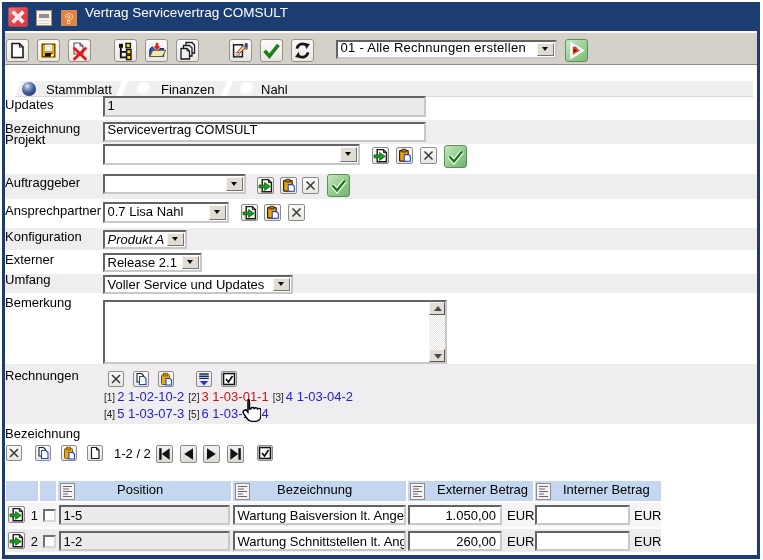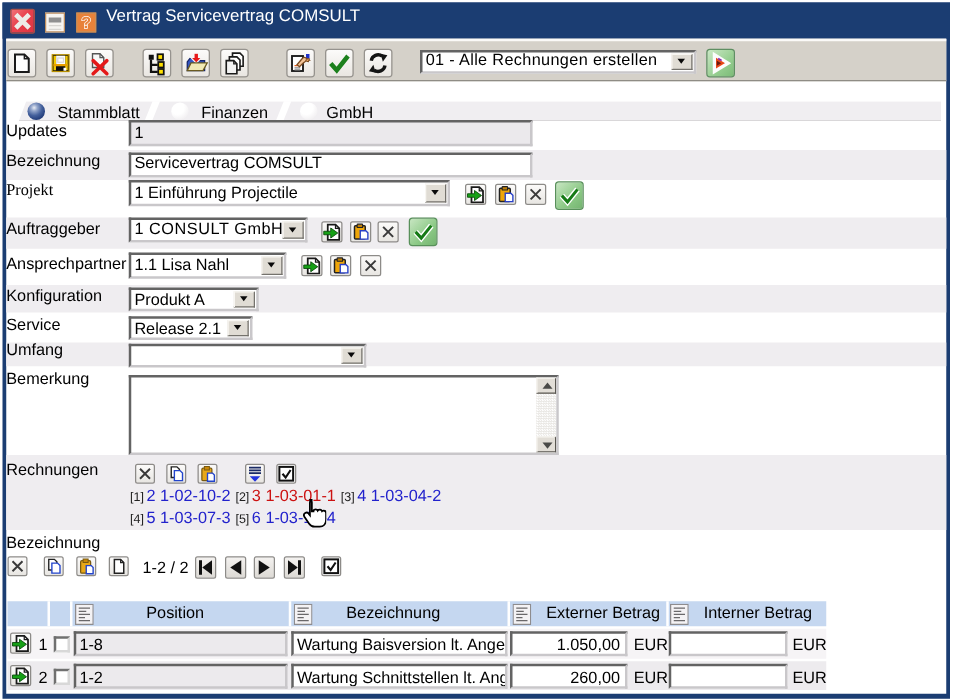--- a/index.html
+++ b/index.html
@@ -144,39 +144,38 @@
 </div>
 <div class="abs" style="left:15px; top:81px; width:738px; height:16px; background:#F0EEF1; border-bottom:1px solid #D9D7D9;
   clip-path:polygon(6px 0, 100% 0, 100% 100%, 0 100%);"></div>
 <div class="abs" style="left:119px; top:81px; width:6px; height:15px; background:#fff; transform:skewX(-22deg);"></div>
 <div class="abs" style="left:224px; top:81px; width:6px; height:15px; background:#fff; transform:skewX(-22deg);"></div>
 <div class="sphere-b" style="left:22px; top:82px;"></div>
 <div class="sphere-w" style="left:137px; top:82px;"></div>
 <div class="sphere-w" style="left:240px; top:82px;"></div>
 <div class="tabtxt" style="left:46px;">Stammblatt</div>
 <div class="tabtxt" style="left:161px;">Finanzen</div>
-<div class="tabtxt" style="left:261px;">GmbH</div>
+<div class="tabtxt" style="left:261px;">Nahl</div>
 <div class="band" style="top:120px; height:24px;"></div>
 <div class="band" style="top:174px; height:25px;"></div>
 <div class="band" style="top:228px; height:22px;"></div>
 <div class="band" style="top:274px; height:19px;"></div>
 <div class="band" style="top:364px; height:60px;"></div>
 <div class="lbl" style="top:97px;">Updates</div>
 <div class="inp" style="left:103px; top:96px; width:323px; height:21px; background:#EBE9EC;">
     <span class="t" style="top:0px;">1</span>
   </div>
 
 <div class="lbl" style="top:121px;">Bezeichnung</div>
 <div class="inp" style="left:103px; top:122px; width:323px; height:20px;">
     <span class="t" style="top:-2px;">Servicevertrag COMSULT</span>
   </div>
 
-<div class="lbl" style="top:144px;font-family:Liberation Serif, serif;">Projekt</div>
+<div class="lbl" style="top:132px;">Projekt</div>
 <div class="inp" style="left:103px; top:144px; width:257px; height:21px;">
-    <span class="t" style="top:0px;">1 Einführung Projectile</span>
     <div class="dd"></div>
   </div>
 <div class="ib" style="left:372px; top:147px;">
   <svg width="15" height="15">
       <path d="M4.2 1.6 h6.2 l3 3 v9.2 h-9.2 z" fill="#fff" stroke="#1A1A1A" stroke-width="1.4"></path>
   <path d="M10.4 1.6 v3 h3" fill="none" stroke="#1A1A1A" stroke-width="1"></path>
   <path d="M1 7 h5.6 v-2.6 l5.6 4 l-5.6 4 v-2.6 h-5.6 z" fill="#16A016" stroke="#0A4A0A" stroke-width="0.7"></path>
     </svg>
 </div>
 <div class="ib" style="left:396px; top:147px;">
@@ -194,21 +193,20 @@
 <div class="abs" style="left:444px; top:145px; width:23px; height:23px; border-radius:3px;
   border:1px solid #58905A; background:linear-gradient(135deg,#C8E6C2,#8CC986 60%,#74B470);">
   <svg width="21" height="21">
       <path d="M4.5 10.5 l4.5 5 L17 5.5" fill="none" stroke="#fff" stroke-width="4.6"></path>
   <path d="M4.5 10.5 l4.5 5 L17 5.5" fill="none" stroke="#157A15" stroke-width="2.4"></path>
     </svg>
 </div>
 
 <div class="lbl" style="top:175px;">Auftraggeber</div>
 <div class="inp" style="left:103px; top:174px; width:143px; height:20px;">
-    <span class="t" style="top:-1px; letter-spacing:0.45px;">1 CONSULT GmbH</span>
     <div class="dd"></div>
   </div>
 <div class="ib" style="left:257px; top:177px;">
   <svg width="15" height="15">
       <path d="M4.2 1.6 h6.2 l3 3 v9.2 h-9.2 z" fill="#fff" stroke="#1A1A1A" stroke-width="1.4"></path>
   <path d="M10.4 1.6 v3 h3" fill="none" stroke="#1A1A1A" stroke-width="1"></path>
   <path d="M1 7 h5.6 v-2.6 l5.6 4 l-5.6 4 v-2.6 h-5.6 z" fill="#16A016" stroke="#0A4A0A" stroke-width="0.7"></path>
     </svg>
 </div>
 <div class="ib" style="left:280px; top:177px;">
@@ -226,21 +224,21 @@
 <div class="abs" style="left:327px; top:174px; width:23px; height:23px; border-radius:3px;
   border:1px solid #58905A; background:linear-gradient(135deg,#C8E6C2,#8CC986 60%,#74B470);">
   <svg width="21" height="21">
       <path d="M4.5 10.5 l4.5 5 L17 5.5" fill="none" stroke="#fff" stroke-width="4.6"></path>
   <path d="M4.5 10.5 l4.5 5 L17 5.5" fill="none" stroke="#157A15" stroke-width="2.4"></path>
     </svg>
 </div>
 
 <div class="lbl" style="top:203px;text-align:center;">Ansprechpartner</div>
 <div class="inp" style="left:103px; top:202px; width:126px; height:21px;">
-    <span class="t" style="top:0px;">1.1 Lisa Nahl</span>
+    <span class="t" style="top:0px;">0.7 Lisa Nahl</span>
     <div class="dd"></div>
   </div>
 <div class="ib" style="left:241px; top:204px;">
   <svg width="15" height="15">
       <path d="M4.2 1.6 h6.2 l3 3 v9.2 h-9.2 z" fill="#fff" stroke="#1A1A1A" stroke-width="1.4"></path>
   <path d="M10.4 1.6 v3 h3" fill="none" stroke="#1A1A1A" stroke-width="1"></path>
   <path d="M1 7 h5.6 v-2.6 l5.6 4 l-5.6 4 v-2.6 h-5.6 z" fill="#16A016" stroke="#0A4A0A" stroke-width="0.7"></path>
     </svg>
 </div>
 <div class="ib" style="left:264px; top:204px;">
@@ -250,33 +248,34 @@
   <path d="M7.2 6.6 h4.4 l1.7 1.7 v5 h-6.1 z" fill="#fff" stroke="#2840C8" stroke-width="1.1"></path>
     </svg>
 </div>
 <div class="ib" style="left:288px; top:204px;">
   <svg width="15" height="15">
       <path d="M3.5 3.5 L11.5 11.5 M11.5 3.5 L3.5 11.5" stroke="#3A3A3A" stroke-width="1.6"></path>
     </svg>
 </div>
 
 <div class="lbl" style="top:229px;">Konfiguration</div>
-<div class="inp" style="left:103px; top:230px; width:104px; height:19px;">
+<div class="inp" style="left:103px; top:230px; width:84px; height:19px;font-style:italic;">
     <span class="t" style="top:0px;">Produkt A</span>
     <div class="dd"></div>
   </div>
 
-<div class="lbl" style="top:252px;">Service</div>
+<div class="lbl" style="top:252px;">Externer</div>
 <div class="inp" style="left:103px; top:253px; width:99px; height:19px;">
     <span class="t" style="top:0px;">Release 2.1</span>
     <div class="dd"></div>
   </div>
 
 <div class="lbl" style="top:272px;">Umfang</div>
 <div class="inp" style="left:103px; top:275px; width:190px; height:19px;">
+    <span class="t" style="top:0px;">Voller Service und Updates</span>
     <div class="dd"></div>
   </div>
 
 <div class="lbl" style="top:295px;">Bemerkung</div>
 <div class="inp" style="left:103px; top:300px; width:344px; height:64px;">
   <div class="abs" style="right:0; top:0; bottom:0; width:16px;
     background:conic-gradient(#FFFFFF 25%, #E6E4E0 0 50%, #FFFFFF 0 75%, #E6E4E0 0); background-size:2px 2px;">
     <div class="abs" style="left:0; top:0; width:16px; height:13px; background:#E2DED7; border:1px solid; border-color:#F8F6F2 #595751 #595751 #F8F6F2;">
       <div class="abs" style="left:3.5px; top:3px; width:0; height:0; border:4px solid transparent; border-bottom:5px solid #4A4A48; border-top:none;"></div>
     </div>
@@ -412,21 +411,21 @@
 <div class="ib" style="left:8px; top:506px; width:17px; height:17px;">
   <svg width="15" height="15">
       <path d="M4.2 1.6 h6.2 l3 3 v9.2 h-9.2 z" fill="#fff" stroke="#1A1A1A" stroke-width="1.4"></path>
   <path d="M10.4 1.6 v3 h3" fill="none" stroke="#1A1A1A" stroke-width="1"></path>
   <path d="M1 7 h5.6 v-2.6 l5.6 4 l-5.6 4 v-2.6 h-5.6 z" fill="#16A016" stroke="#0A4A0A" stroke-width="0.7"></path>
     </svg>
 </div>
 <div class="abs" style="left:24px; top:508px; width:14px; text-align:right;">1</div>
 <div class="abs" style="left:43px; top:509px; width:13px; height:13px; background:#fff; border:2px solid; border-color:#707070 #D8D8D8 #D8D8D8 #707070;"></div>
 <div class="inp" style="left:59px; top:505px; width:171px; height:20px; background:#ECEAED;">
-    <span class="t">1-8</span>
+    <span class="t">1-5</span>
   </div>
 <div class="inp" style="left:233px; top:505px; width:173px; height:20px;">
     <span class="t">Wartung Baisversion lt. Angebot</span>
   </div>
 <div class="inp" style="left:408px; top:505px; width:94px; height:20px; text-align:right;">
     <span class="abs" style="right:4px; top:1px;">1.050,00</span>
   </div>
 <div class="abs" style="left:507px; top:508px;">EUR</div>
 <div class="inp" style="left:535px; top:505px; width:95px; height:20px;"></div>
 <div class="abs" style="left:634px; top:508px;">EUR</div>

